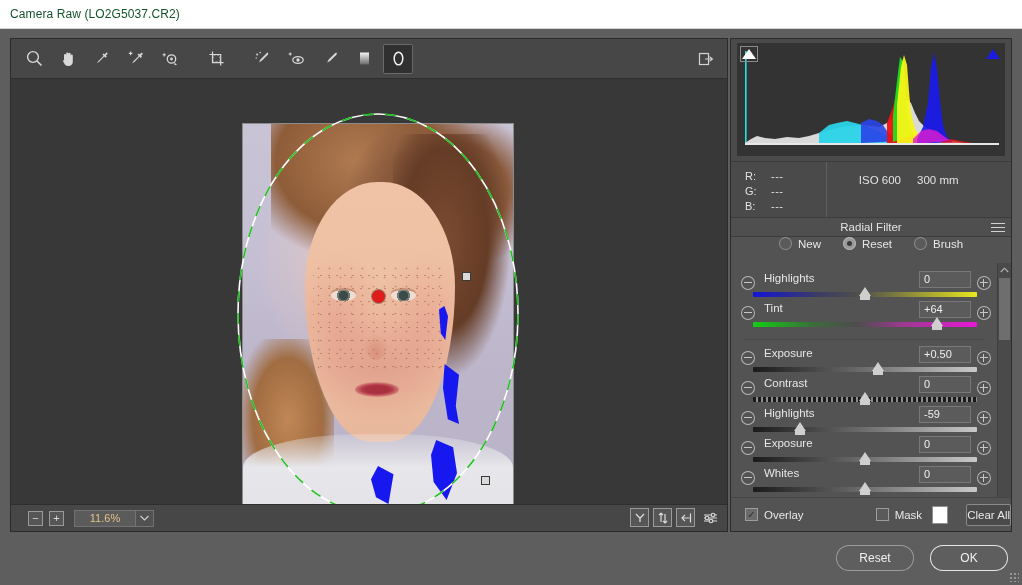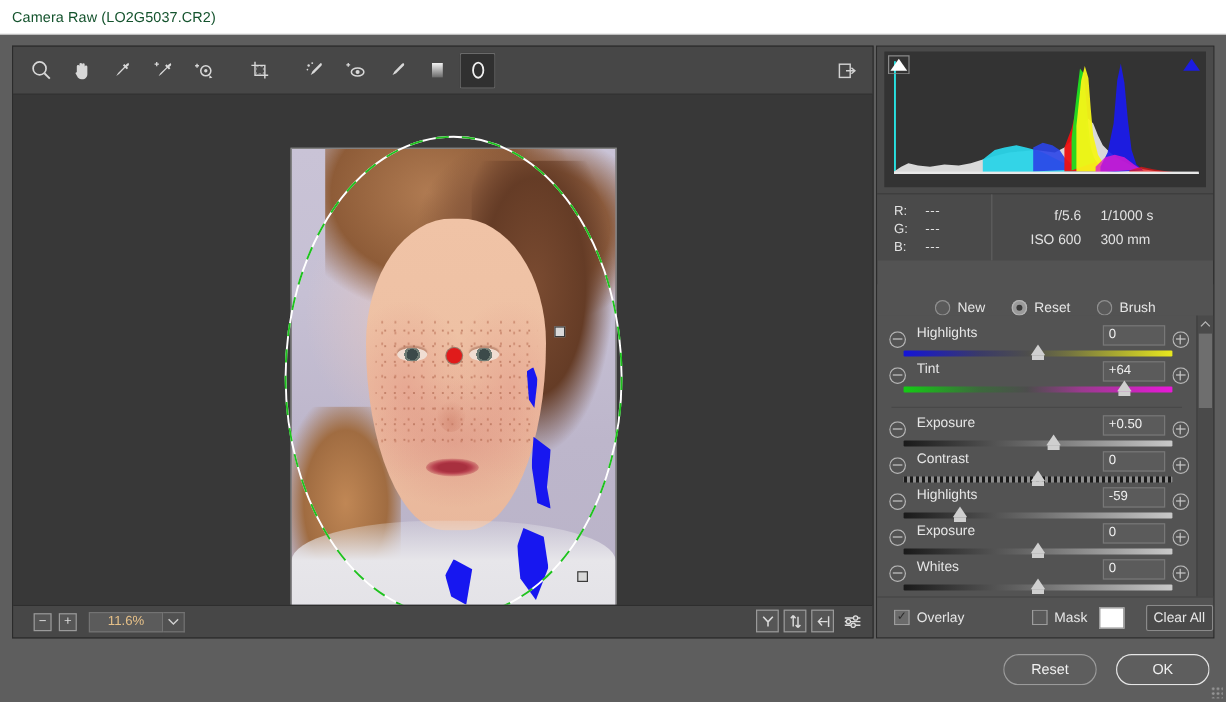--- a/index.html
+++ b/index.html
@@ -280,21 +280,21 @@
     width: 14px; height: 11px; cursor: pointer;
   }
   .panel-menu i {
     display: block; height: 1px; background: #d2d2d2; margin-bottom: 3px;
   }
 
   .mode-row {
     position: absolute; left: 0; top: 198px;
     width: 280px; height: 26px;
     background: #535353;
-    display: flex; align-items: flex-end; justify-content: center; gap: 22px;
+    display: flex; align-items: flex-start; justify-content: center; gap: 22px;
   }
   .radio { display: flex; align-items: center; gap: 6px; cursor: pointer; }
   .radio .dot {
     width: 13px; height: 13px; border-radius: 50%;
     background: #5a5a5a; box-shadow: inset 0 0 0 1px #8f8f8f;
     display: flex; align-items: center; justify-content: center;
   }
   .radio.on .dot { background: #9a9a9a; box-shadow: inset 0 0 0 1px #b4b4b4; }
   .radio.on .dot::after {
     content: ""; width: 5px; height: 5px; border-radius: 50%; background: #3a3a3a;
@@ -627,30 +627,34 @@
             <div class="lbl">G:</div>
             <div class="val">---</div>
           </div>
           <div class="rgb-row">
             <div class="lbl">B:</div>
             <div class="val">---</div>
           </div>
         </div>
         <div class="shot-col">
           <div class="shot-row">
-            <span>f/5.6</span>
-            <span>1/1000 s</span>
-          </div>
-          <div class="shot-row">
             <span>ISO 600</span>
             <span>300 mm</span>
           </div>
         </div>
       </div>
 
+      <div class="panel-header">
+        <span>Radial Filter</span>
+        <div class="panel-menu">
+            <i></i>
+            <i></i>
+            <i></i>
+          </div>
+      </div>
 
       <div class="mode-row">
         <div class="radio">
           <div class="dot"></div>
           <span>New</span>
         </div>
         <div class="radio on">
           <div class="dot"></div>
           <span>Reset</span>
         </div>
@@ -743,21 +747,21 @@
               <path d="M0.8 1L4.5 4.8L8.2 1" fill="none" stroke="#b6b6b6" stroke-width="1.1"></path>
             </svg>
         </div>
       </div>
 
       <div class="panel-footer">
         <div class="chk" style="margin-left:14px">
           <div class="box">✓</div>
           <span class="t">Overlay</span>
         </div>
-        <div class="chk off" style="margin-left:56px">
+        <div class="chk off" style="margin-left:72px">
           <div class="box"></div>
           <span class="t">Mask</span>
         </div>
         <div class="swatch" style="margin-left: 10px; background: rgb(255, 255, 255);"></div>
         <div class="clear-btn" style="margin-left:18px">Clear All</div>
       </div>
     </div>
 
     <div class="footer-btns">
       <div class="pill">Reset</div>

